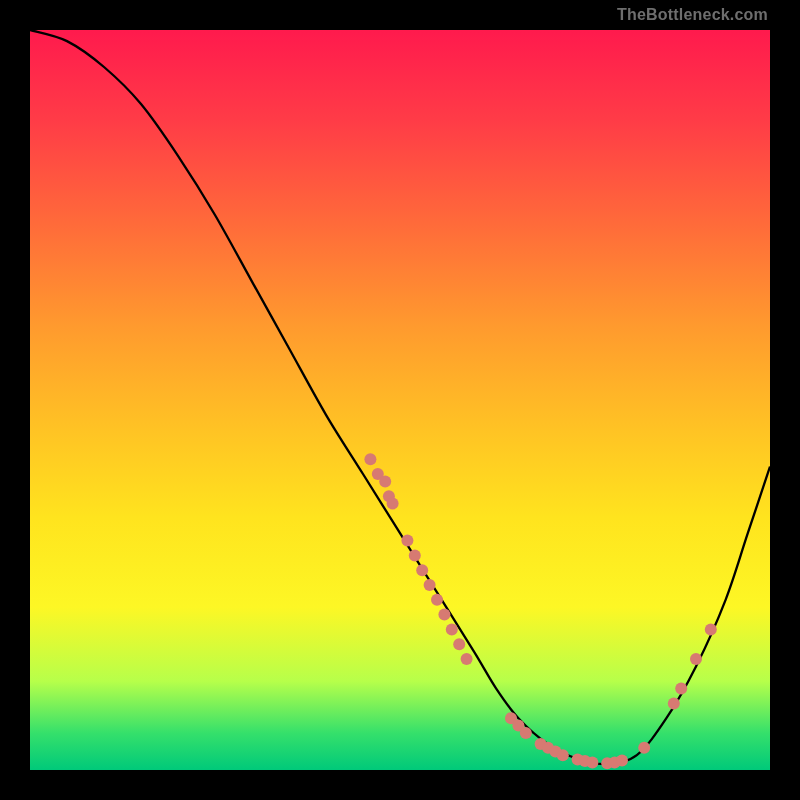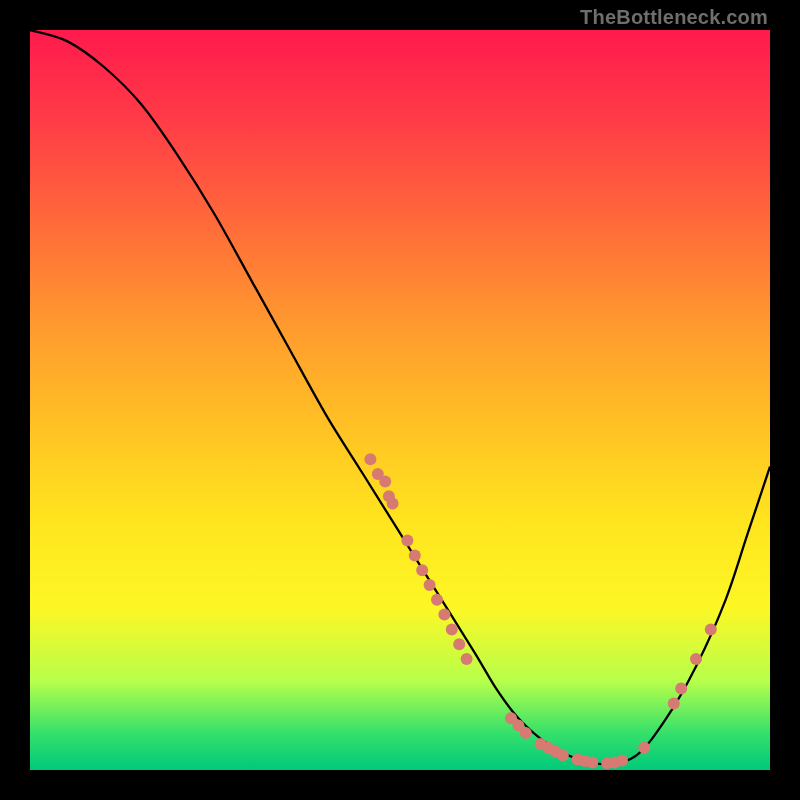--- a/index.html
+++ b/index.html
@@ -34,21 +34,21 @@
       #b7ff4a 88%,
       #35e06b 95%,
       #00c97a 100%);
     box-sizing: border-box;
   }
   .watermark {
     position: absolute;
     top: 6px;
     right: 32px;
     color: #6e6e6e;
-    font-size: 20px;
+    font-size: 16px;
     font-weight: 600;
     letter-spacing: 0.2px;
     user-select: none;
     pointer-events: none;
   }
   svg.overlay {
     position: absolute;
     left: 0;
     top: 0;
     width: 740px;

